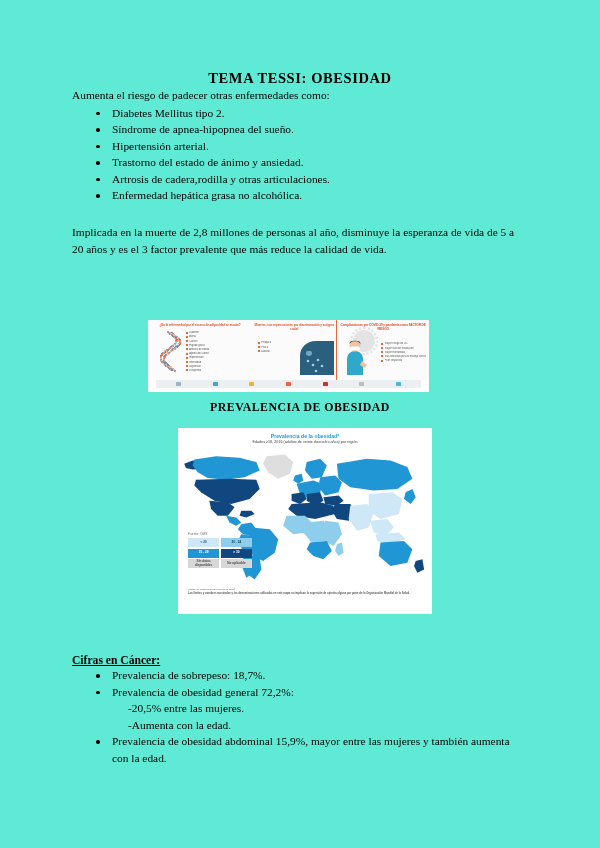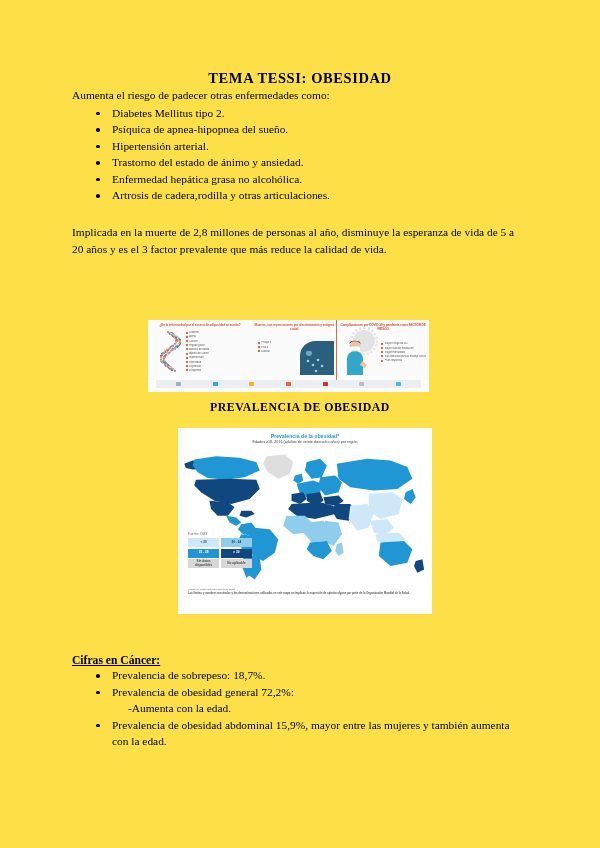--- a/index.html
+++ b/index.html
@@ -12,21 +12,21 @@
     height: 848px;
     position: relative;
     overflow: hidden;
     font-family: "Liberation Serif", "DejaVu Serif", serif;
     color: #000000;
   }
 
   .page {
     position: absolute;
     inset: 0;
-    background: #fde047;
+    background: #5eead4;
     padding: 0;
   }
 
   .content {
     position: absolute;
     left: 72px;
     top: 0;
     width: 456px;
   }
 
@@ -324,25 +324,25 @@
 
 <div class="page">
   <div class="content">
 
     <h1 class="doc-title">TEMA TESSI: OBESIDAD</h1>
 
     <p class="para">Aumenta el riesgo de padecer otras enfermedades como:</p>
 
     <ul class="bullets list-diseases">
       <li>Diabetes Mellitus tipo 2.</li>
-      <li>Psíquica de apnea-hipopnea del sueño.</li>
+      <li>Síndrome de apnea-hipopnea del sueño.</li>
       <li>Hipertensión arterial.</li>
       <li>Trastorno del estado de ánimo y ansiedad.</li>
+      <li>Artrosis de cadera,rodilla y otras articulaciones.</li>
       <li>Enfermedad hepática grasa no alcohólica.</li>
-      <li>Artrosis de cadera,rodilla y otras articulaciones.</li>
     </ul>
 
     <p class="para para-impl">Implicada en la muerte de 2,8 millones de personas al año, disminuye la esperanza de vida de 5 a 20 años y es el 3 factor prevalente que más reduce la calidad de vida.</p>
   </div>
 
   <div class="infographic">
     <div class="ig-body">
 
       <div class="ig-panel ig-p1">
         <div class="ig-title">¿En la enfermedad por el exceso de adiposidad se asocia?</div>
@@ -698,17 +698,18 @@
       <div class="f1">*Índice de masa corporal (IMC) ≥ 30 kg/m²</div>
       <div class="f2">Los límites y nombres mostrados y las denominaciones utilizadas en este mapa no implican la expresión de opinión alguna por parte de la Organización Mundial de la Salud.</div>
     </div>
   </div>
 
   <div class="content" style="top:630px;">
     <div class="section-head">Cifras en Cáncer:</div>
     <ul class="bullets list-spain">
         <li>Prevalencia de sobrepeso: 18,7%.</li>
         <li>Prevalencia de obesidad general 72,2%:</li>
+        <div class="subline">-20,5% entre las mujeres.</div>
         <div class="subline">-Aumenta con la edad.</div>
         <li>Prevalencia de obesidad abdominal 15,9%, mayor entre las mujeres y también aumenta con la edad.</li>
       </ul>
   </div>
 </div>
 
 </body></html>

